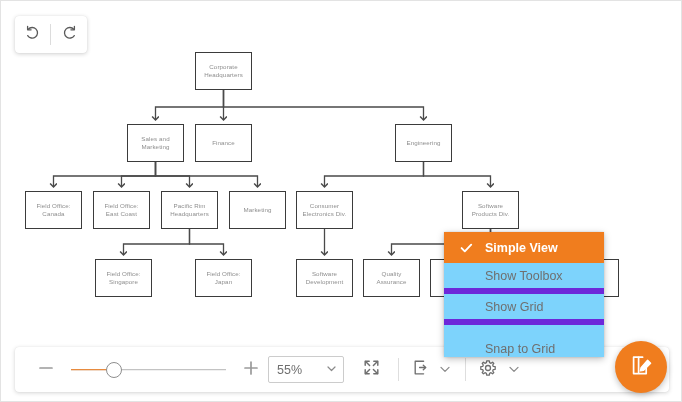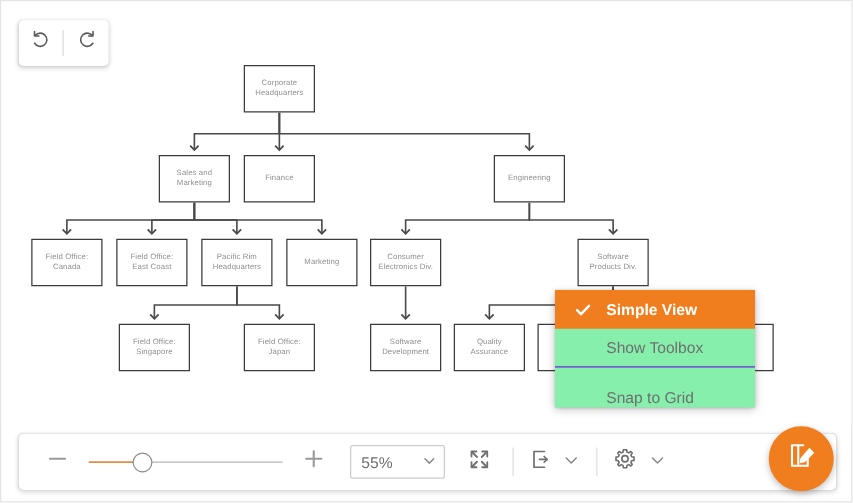--- a/index.html
+++ b/index.html
@@ -84,36 +84,36 @@
     height: 21px;
     background: #dcdcdc;
   }
 
   
   #ctx-menu {
     position: absolute;
     left: 443px;
     top: 231px;
     width: 160px;
-    background: #86efac;
+    background: #7dd3fc;
     box-shadow: 0 2px 7px rgba(0,0,0,.26), 0 0 2px rgba(0,0,0,.14);
     z-index: 20;
     padding-bottom: 1px;
   }
   #ctx-menu .mi {
     position: relative;
     height: 31px;
     display: flex;
     align-items: center;
     color: #6f6f6f;
     font-size: 12.5px;
     padding-left: 41px;
     box-sizing: border-box;
     cursor: pointer;
-    border-bottom: 1px solid #6d28d9;
+    border-bottom: 6px solid #6d28d9;
   }
   #ctx-menu .mi:last-child { border-bottom: none; align-items: flex-end; }
   #ctx-menu .mi.active {
     background: #f07d1e;
     color: #ffffff;
     font-weight: bold;
     border-bottom: none;
   }
   #ctx-menu .mi .check {
     position: absolute;
@@ -185,21 +185,20 @@
     border: 1px solid #cccccc;
     border-radius: 2px;
     display: flex;
     align-items: center;
     justify-content: space-between;
     padding: 0 6px 0 8px;
     box-sizing: border-box;
     color: #6f6f6f;
     font-size: 12.5px;
     cursor: pointer;
-    margin-left: 12px;
     text-align: right;
   }
   .tb-sep {
     width: 1px;
     height: 23px;
     background: #dedede;
     margin: 0 8px;
   }
 
   
@@ -313,20 +312,23 @@
         <svg width="13" height="13" viewBox="0 0 13 13" fill="none" stroke="#ffffff" stroke-width="1.9" stroke-linecap="round" stroke-linejoin="round">
           <path d="M1.6,6.6 L4.8,9.8 L11.2,3.2"></path>
         </svg>
       </span>
       <span>Simple View</span>
     </div>
     <div class="mi">
       <span>Show Toolbox</span>
     </div>
     <div class="mi">
+      <span>Show Grid</span>
+    </div>
+    <div class="mi">
       <span>Snap to Grid</span>
     </div>
   </div>
 
   <div id="toolbar">
     <div class="tb-icon-btn" style="width:34px;height:45px;margin-left:14px;">
       <span>
         <svg width="16" height="16" viewBox="0 0 16 16" stroke="#9a9a9a" stroke-width="1.7" stroke-linecap="round">
           <path d="M2,8 L14,8"></path>
         </svg>

